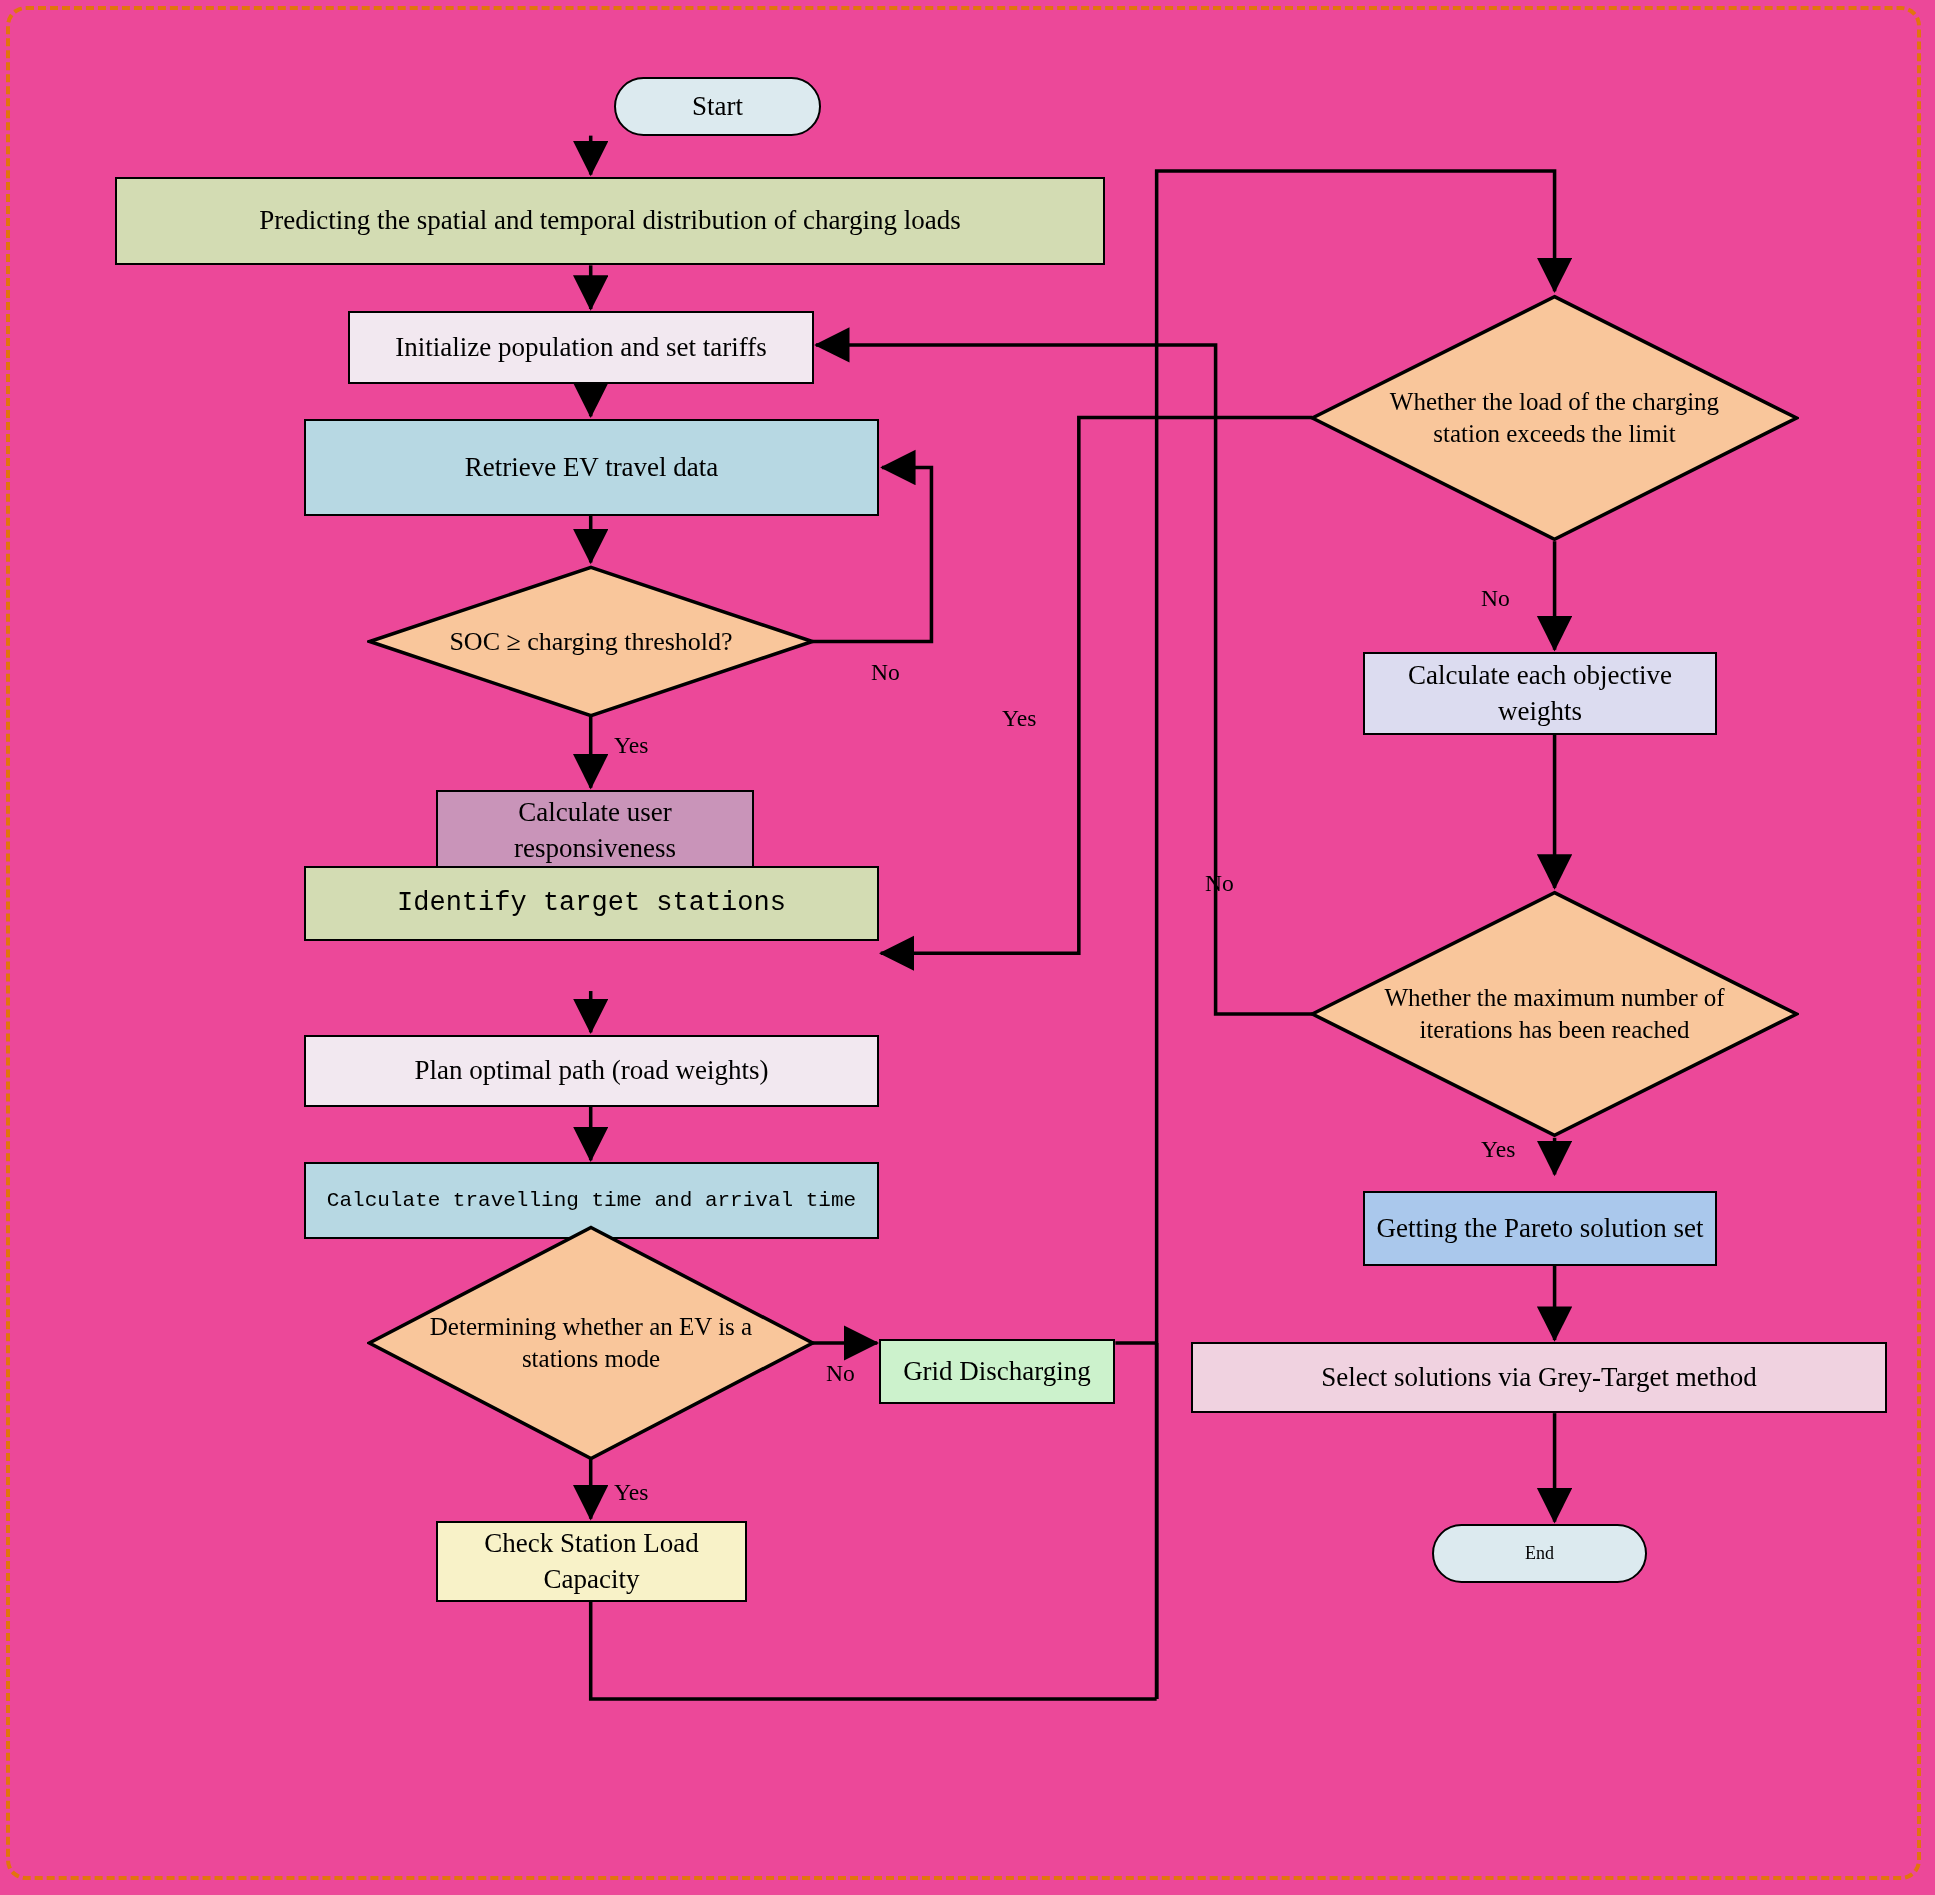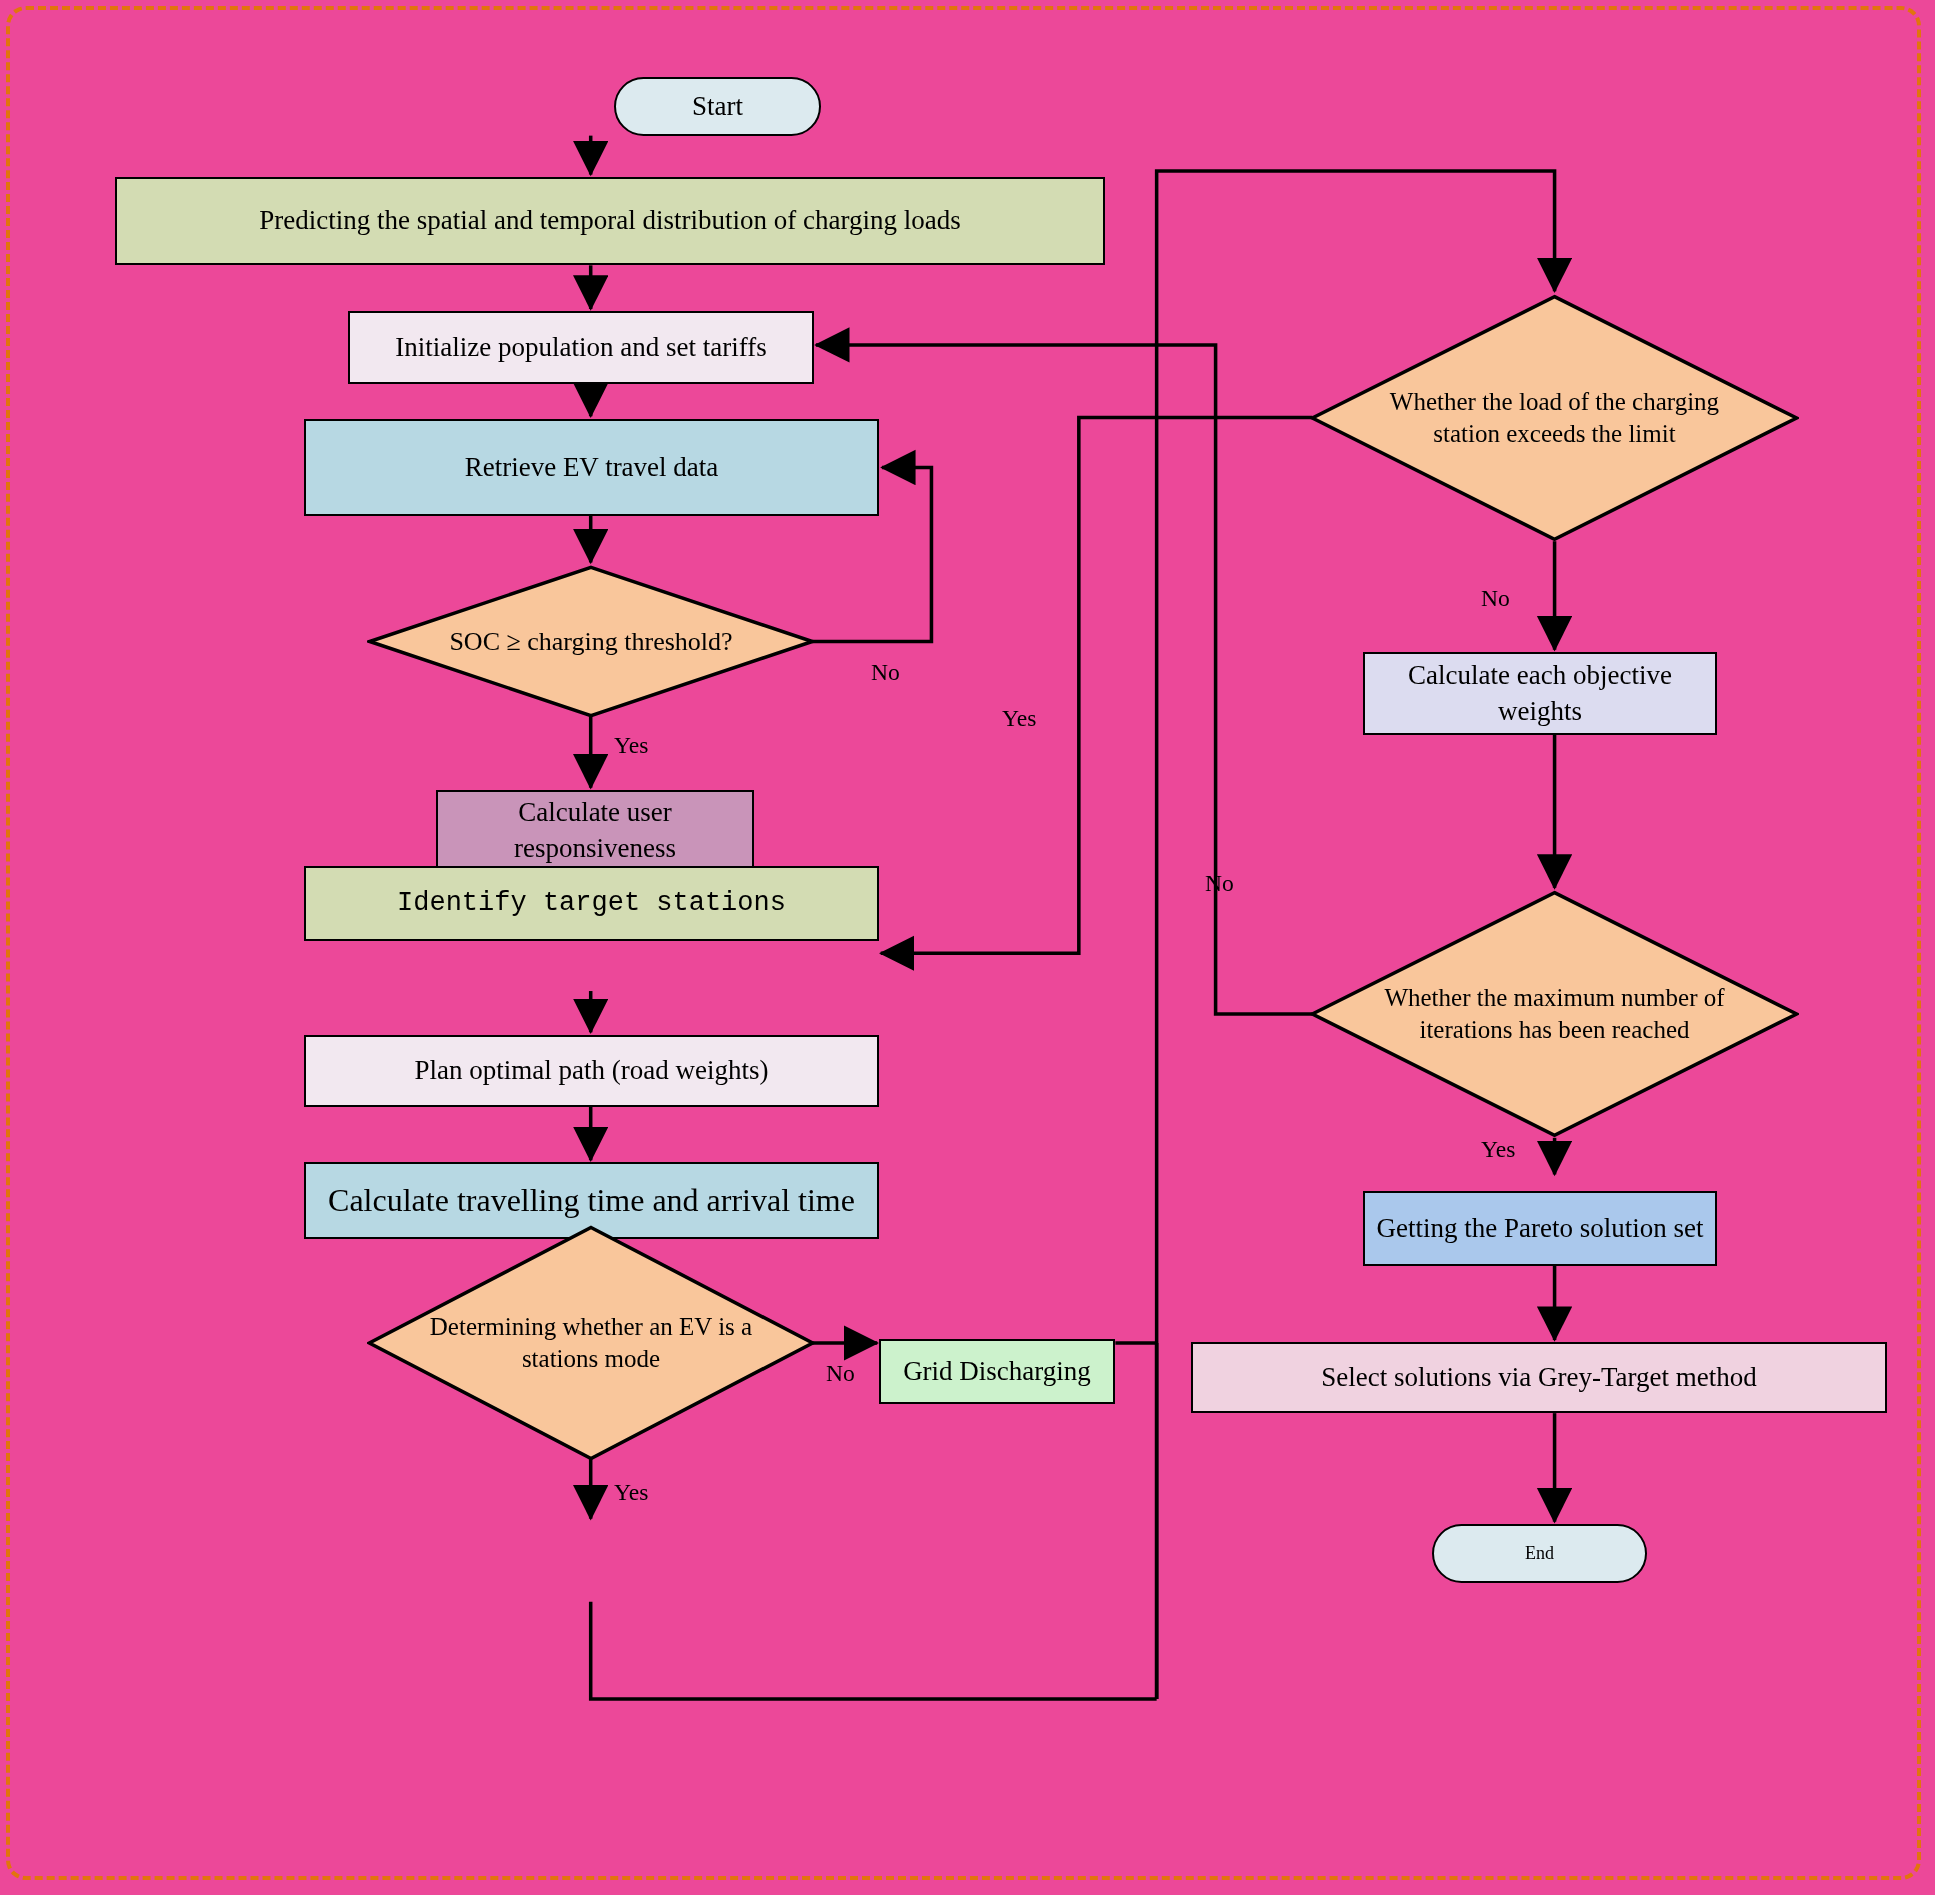--- a/index.html
+++ b/index.html
@@ -144,37 +144,40 @@
   </div>
 
   <div class="node" style="left:304px; top:866px; width:575px; height:75px; background:#d3dcb3; font-size:27px;font-family:Liberation Mono, monospace;">
     <span>Identify target stations</span>
   </div>
 
   <div class="node" style="left:304px; top:1035px; width:575px; height:72px; background:#f2e8f0; font-size:27px;">
     <span>Plan optimal path (road weights)</span>
   </div>
 
-  <div class="node" style="left:304px; top:1162px; width:575px; height:77px; background:#b7d8e3; font-size:32px;">
+  <div class="node" style="left:304px; top:1162px; width:575px; height:77px; background:#b7d8e3; font-size:21px;font-family:Liberation Mono, monospace;">
     <span>Calculate travelling time and arrival time</span>
   </div>
 
   <div class="diamond-wrap" style="left:367px; top:1225px; width:448px; height:236px;">
     <svg width="448" height="236" viewBox="0 0 760 400">
       <polygon points="380,4 756,200 380,396 4,200" fill="#f9c69b" stroke="#000" stroke-width="6"></polygon>
     </svg>
     <div class="diamond-label" style="font-size:25px;">
       <span>Determining whether an EV is a stations mode</span>
     </div>
   </div>
 
   <div class="node" style="left:879px; top:1311px; width:236px; height:65px; background:#ccf2cc; font-size:27px;margin-top:28px;">
     <span>Grid Discharging</span>
   </div>
 
+  <div class="node" style="left:436px; top:1521px; width:311px; height:81px; background:#f8f2c8; font-size:27px;">
+    <span>Check Station Load Capacity</span>
+  </div>
 
   <div class="diamond-wrap" style="left:1310px; top:294px; width:489px; height:248px;">
     <svg width="489" height="248" viewBox="0 0 830 420">
       <polygon points="415,4 826,210 415,416 4,210" fill="#f9c69b" stroke="#000" stroke-width="6"></polygon>
     </svg>
     <div class="diamond-label" style="font-size:25px;">
       <span>Whether the load of the charging station exceeds the limit</span>
     </div>
   </div>
 

